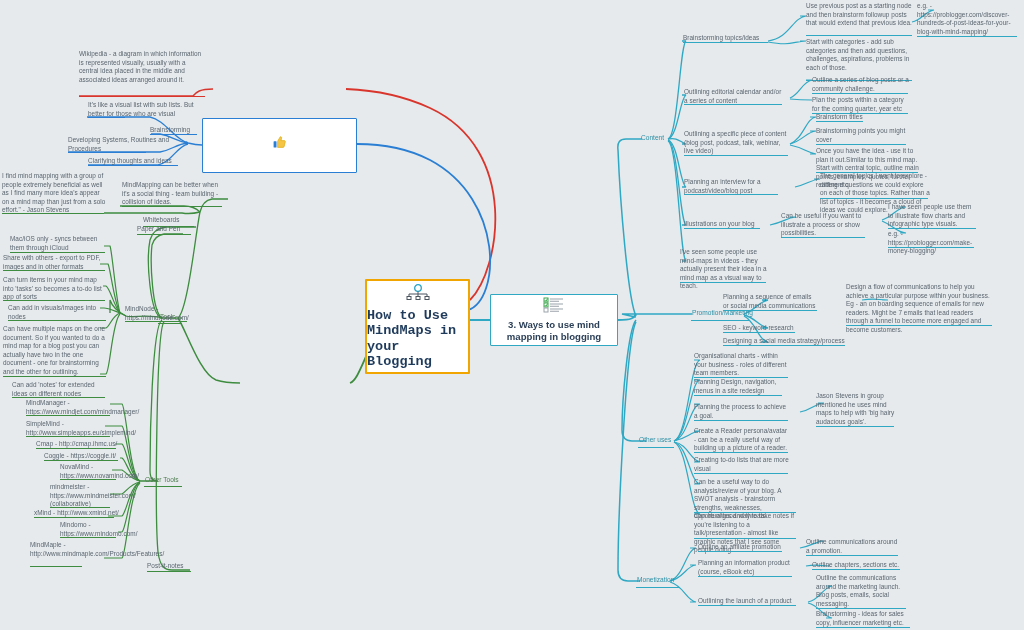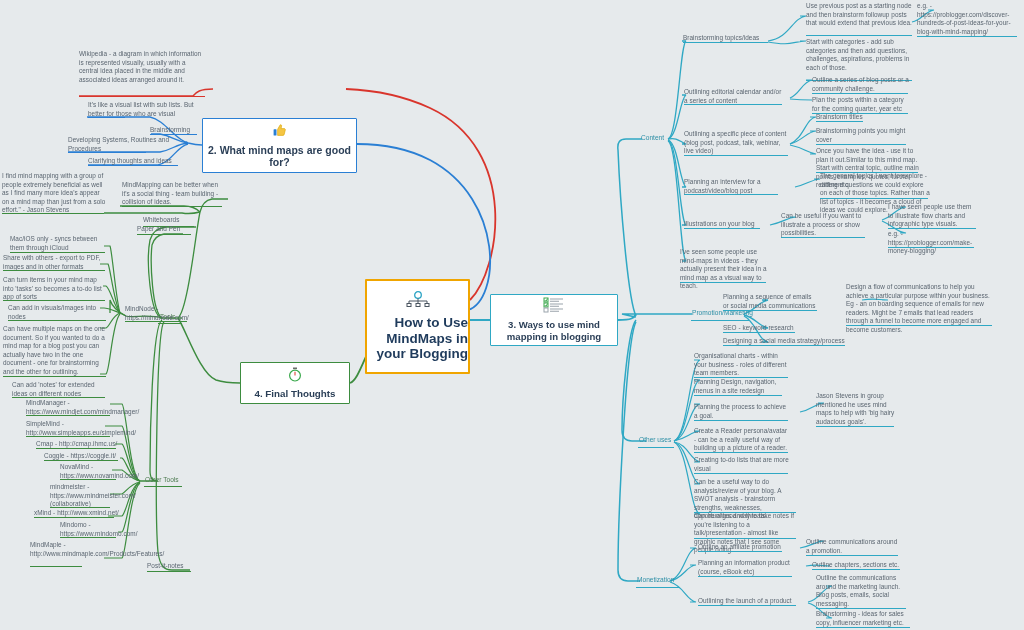--- a/index.html
+++ b/index.html
@@ -33,21 +33,21 @@
   .central{
     position:absolute;
     left:365px;top:279px;width:105px;height:95px;
     background:#ffffff;
     border:2.2px solid #f0a500;
     box-sizing:border-box;
     display:flex;flex-direction:column;align-items:center;justify-content:center;
     border-radius:1px;
   }
   .central .txt{
-    font-size:13.5px;line-height:15.5px;font-weight:bold;color:#1f3b5c;text-align:right;
+    font-size:13.5px;line-height:15.5px;font-weight:bold;color:#1f3b5c;text-align:left;font-family:Liberation Mono, monospace;
   }
   .central .ico{margin-bottom:3px;}
 
   
   .topic{
     position:absolute;background:#ffffff;box-sizing:border-box;
     display:flex;flex-direction:column;align-items:center;justify-content:center;
     border-radius:1px;
   }
   .topic .tlabel{font-size:10.5px;line-height:12.5px;font-weight:bold;color:#2b3f57;text-align:center;}
@@ -198,49 +198,38 @@
   </div>
 
 
   <div class="topic" id="topic2">
     <span class="ico">
       <svg width="15" height="15" viewBox="0 0 15 15">
         <path d="M5.6 6.3 8.2 1.8c.9-.3 1.6.4 1.4 1.3L9.1 5.6h3.1c.8 0 1.3.7 1.1 1.4l-1.1 4.4c-.15.6-.6 1-1.2 1H5.6z" fill="#f5c543" stroke="#d9a400" stroke-width=".6"></path>
         <rect x="1.6" y="6.3" width="2.9" height="6.1" rx=".5" fill="#2a7fd4"></rect>
       </svg>
     </span>
-    <span class="tlabel">2. What mind maps are good for?</span>
   </div>
 
   <div class="topic" id="topic3">
     <span class="ico">
       <svg width="22" height="16" viewBox="0 0 22 16">
         <rect x="1" y="1" width="4" height="4" fill="none" stroke="#3aa84c" stroke-width="1"></rect>
         <path d="M1.6 3 2.9 4.3 4.6 1.6" fill="none" stroke="#3aa84c" stroke-width="1"></path>
         <rect x="1" y="6" width="4" height="4" fill="none" stroke="#3aa84c" stroke-width="1"></rect>
         <path d="M1.6 8 2.9 9.3 4.6 6.6" fill="none" stroke="#3aa84c" stroke-width="1"></path>
         <rect x="1" y="11" width="4" height="4" fill="none" stroke="#9aa3ab" stroke-width="1"></rect>
         <g stroke="#9aa3ab" stroke-width="1.1">
           <path d="M7 2h13M7 4.2h9M7 7h13M7 9.2h9M7 12h13M7 14.2h9"></path>
         </g>
       </svg>
     </span>
     <span class="tlabel">3. Ways to use mind mapping in blogging</span>
   </div>
 
-  <div class="topic" id="topic4">
-    <span class="ico">
-      <svg width="14" height="15" viewBox="0 0 14 15">
-        <rect x="5" y="0.5" width="4" height="1.6" fill="#6b6b6b"></rect>
-        <circle cx="7" cy="8.6" r="5.4" fill="#fff" stroke="#3aa84c" stroke-width="1.2"></circle>
-        <path d="M7 4.8V8.6" stroke="#e0453a" stroke-width="1.1"></path>
-      </svg>
-    </span>
-    <span class="tlabel">4. Final Thoughts</span>
-  </div>
 
   <div class="leaf" style="left:79px;top:50px;width:126px;">Wikipedia - a diagram in which information is represented visually, usually with a central idea placed in the middle and associated ideas arranged around it.</div>
   <div class="ul" style="left:79px;top:96px;width:126px;border-color:#d9352c;"></div>
 
   <div class="leaf" style="left:88px;top:101px;width:117px;">It's like a visual list with sub lists. But better for those who are visual</div>
   <div class="ul" style="left:88px;top:117px;width:37px;border-color:#2a7fd4;"></div>
 
   <div class="leaf" style="left:150px;top:126px;width:100px;text-align:left;">Brainstorming</div>
   <div class="ul" style="left:150px;top:134px;width:47px;border-color:#2a7fd4;"></div>
 

